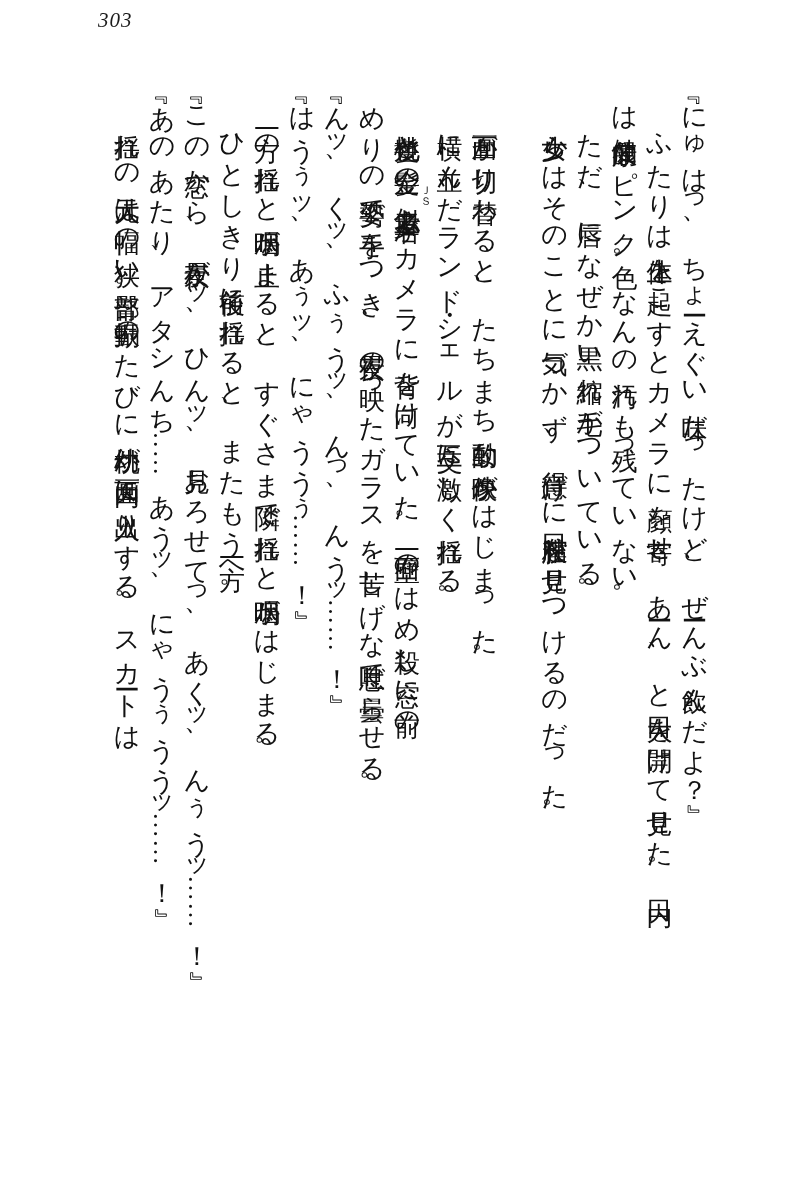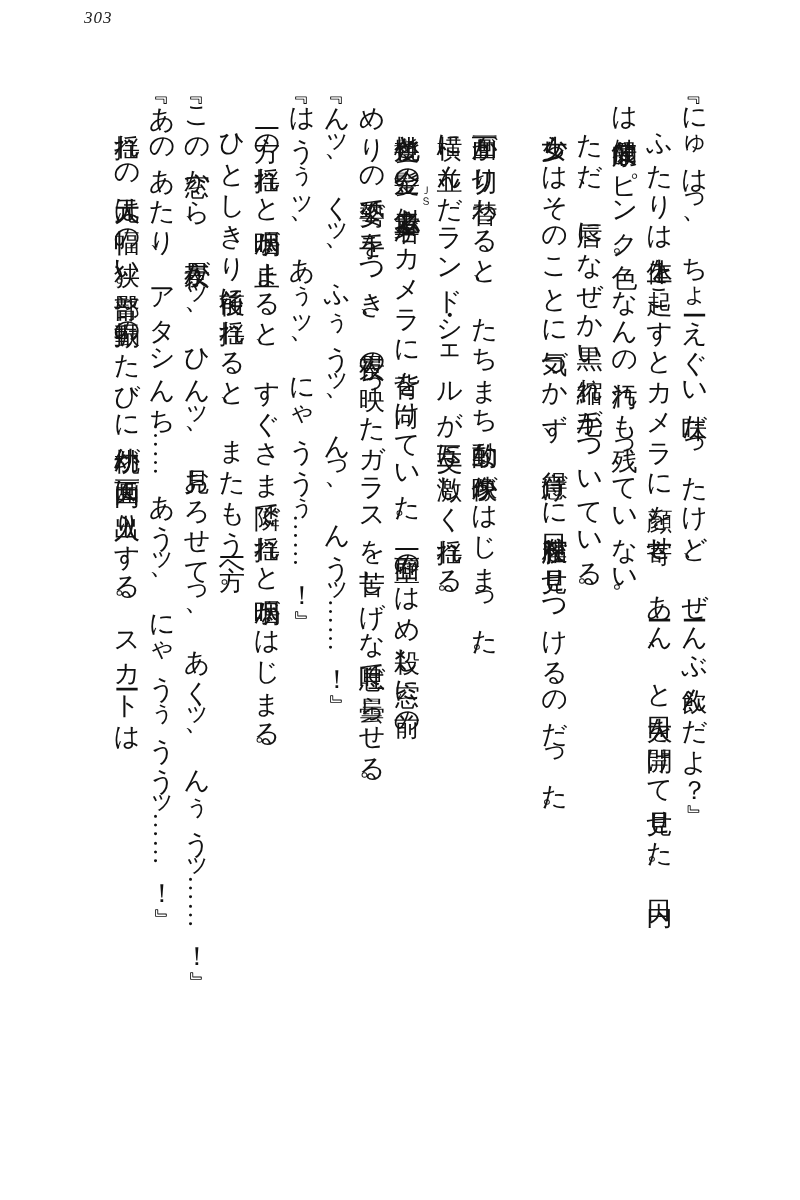--- a/index.html
+++ b/index.html
@@ -11,23 +11,23 @@
     width: 800px;
     height: 1200px;
     position: relative;
     overflow: hidden;
     font-family: "Liberation Serif", "DejaVu Serif", serif;
     color: #141414;
   }
   .page-number {
     position: absolute;
     top: 8px;
-    left: 84px;
+    left: 98px;
     font-style: italic;
-    font-size: 17px;
+    font-size: 21px;
     letter-spacing: 1px;
     color: #1c1c1c;
   }
   .text-block {
     position: absolute;
     top: 88px;
     right: 88px;
     height: 1040px;
     writing-mode: vertical-rl;
     text-orientation: mixed;

